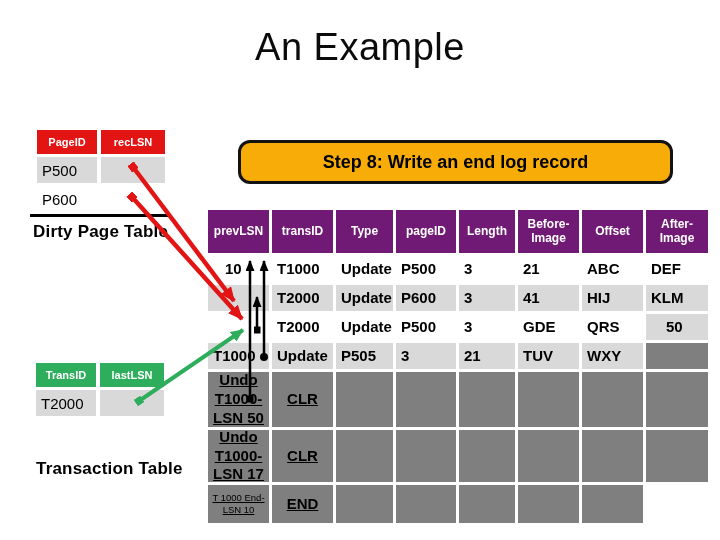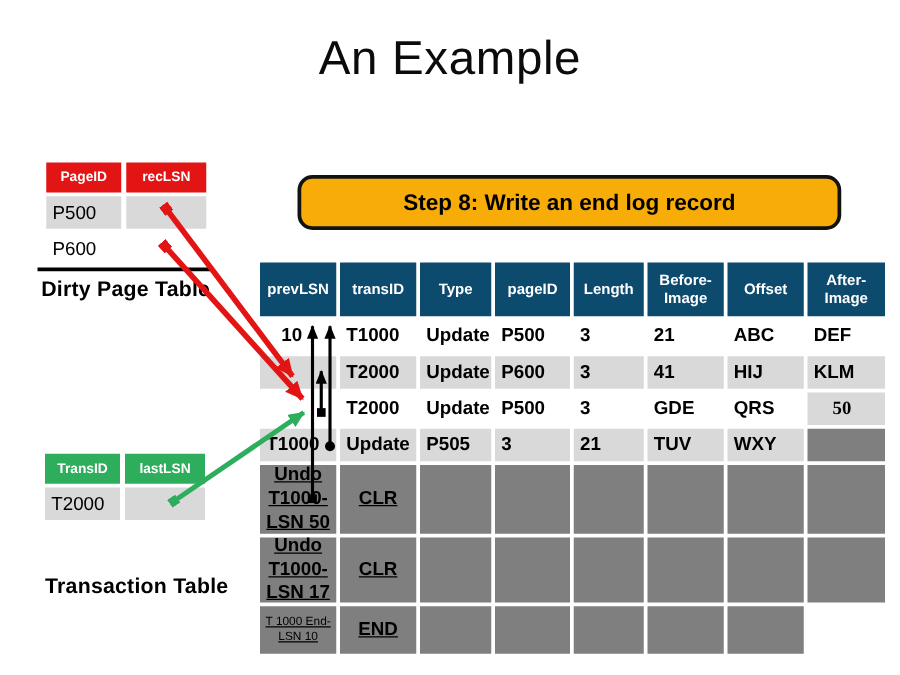--- a/index.html
+++ b/index.html
@@ -33,27 +33,27 @@
   .w{background:#ffffff;}
   .g{background:#D9D9D9;}
   .dpt-line{position:absolute;left:30px;top:214px;width:138px;height:3px;background:#000;}
   .tbl-label{position:absolute;font-weight:bold;font-size:17px;color:#000;letter-spacing:0.2px;}
   .dpt-label{left:33px;top:222px;}
   .tt-label{left:36px;top:459px;}
   
   .logtbl{position:absolute;left:208px;top:210px;display:grid;
           grid-template-columns:61px 61px 57px 60px 56px 61px 61px 62px;
           grid-template-rows:43px 26px 26px 26px 26px 55px 52px 38px;gap:3px;}
-  .lh{background:#0c4a6e;color:#fff;font-weight:bold;font-size:12px;line-height:1.15;
+  .lh{background:#701a75;color:#fff;font-weight:bold;font-size:12px;line-height:1.15;
       display:flex;align-items:center;justify-content:center;text-align:center;padding:0 3px;}
   .lc{font-size:15px;font-weight:bold;color:#000;display:flex;align-items:center;
       padding-left:5px;line-height:1.25;}
   .d{background:#7F7F7F;justify-content:center;padding:0 2px;text-align:center;text-decoration:underline;}
   .pad17{padding-left:17px;}
-  .pad20{padding-left:20px;font-family:Liberation Serif, serif;}
+  .pad20{padding-left:20px;}
   .small{font-size:9.5px;font-weight:normal;}
   .overlay{position:absolute;inset:0;pointer-events:none;}
 </style>
 </head>
 <body>
 
 <div class="slide">
 
   <div class="title">An Example</div>
 

